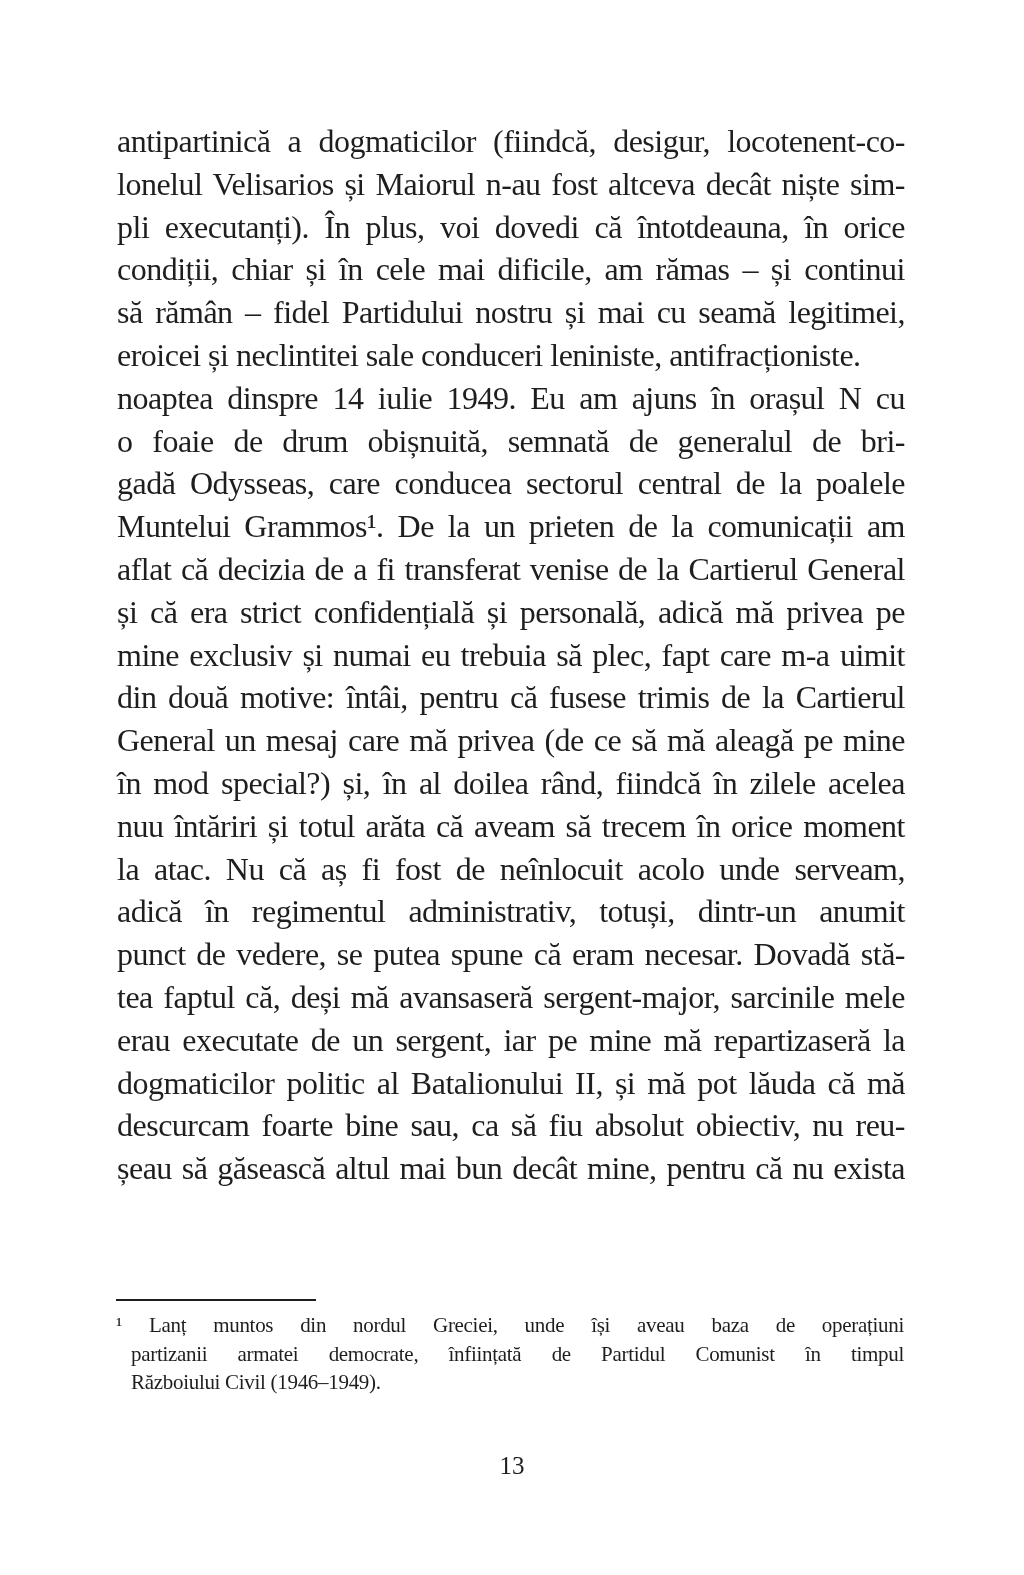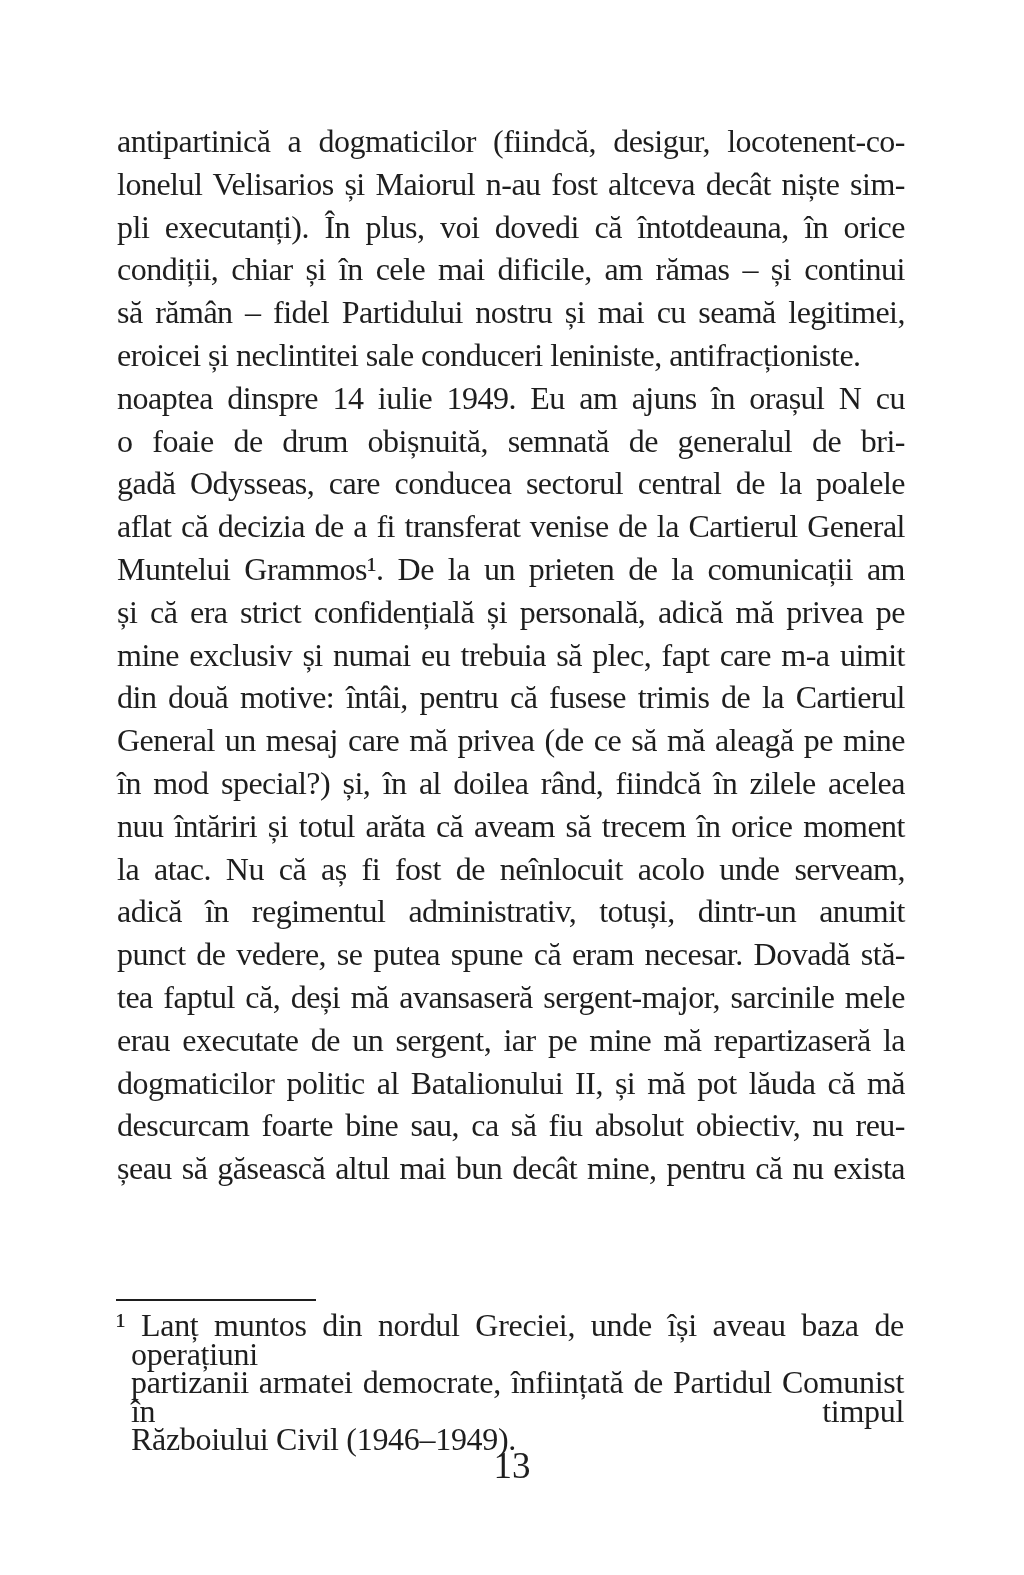--- a/index.html
+++ b/index.html
@@ -48,40 +48,40 @@
     width: 788px;
   }
   .footnote-rule {
     width: 200px;
     height: 0;
     border-top: 2px solid currentColor;
     margin-bottom: 10px;
   }
   .fn-lines {
     padding-left: 15px;
-    font-size: 32px;
+    font-size: 21px;
     line-height: 28.5px;
     letter-spacing: -0.3px;
   }
   .fn-line { text-align: left; }
   .fn-line.just {
     text-align: justify;
     text-align-last: justify;
   }
   .fn-line.hang {
     text-indent: -15px;
   }
   
   .page-number {
     position: absolute;
     left: 0;
     top: 1449px;
     width: 100%;
     text-align: center;
-    font-size: 37px;
+    font-size: 25px;
     line-height: 34px;
   }
 </style>
 </head>
 <body style="background: rgb(255, 255, 255); color: rgb(30, 30, 30);">
 
 <div class="page">
 
   <div class="body-text">
       <div class="paragraph">
@@ -89,22 +89,22 @@
         <div class="line just">lonelul Velisarios și Maiorul n-au fost altceva decât niște sim-</div>
         <div class="line just">pli executanți). În plus, voi dovedi că întotdeauna, în orice</div>
         <div class="line just">condiții, chiar și în cele mai dificile, am rămas – și continui</div>
         <div class="line just">să rămân – fidel Partidului nostru și mai cu seamă legitimei,</div>
         <div class="line">eroicei și neclintitei sale conduceri leniniste, antifracționiste.</div>
       </div>
       <div class="paragraph">
         <div class="line just">noaptea dinspre 14 iulie 1949. Eu am ajuns în orașul N cu</div>
         <div class="line just">o foaie de drum obișnuită, semnată de generalul de bri-</div>
         <div class="line just">gadă Odysseas, care conducea sectorul central de la poalele</div>
+        <div class="line just">Muntelui Grammos¹. De la un prieten de la comunicații am</div>
         <div class="line just">aflat că decizia de a fi transferat venise de la Cartierul General</div>
-        <div class="line just">Muntelui Grammos¹. De la un prieten de la comunicații am</div>
         <div class="line just">și că era strict confidențială și personală, adică mă privea pe</div>
         <div class="line just">mine exclusiv și numai eu trebuia să plec, fapt care m-a uimit</div>
         <div class="line just">din două motive: întâi, pentru că fusese trimis de la Cartierul</div>
         <div class="line just">General un mesaj care mă privea (de ce să mă aleagă pe mine</div>
         <div class="line just">în mod special?) și, în al doilea rând, fiindcă în zilele acelea</div>
         <div class="line just">nuu întăriri și totul arăta că aveam să trecem în orice moment</div>
         <div class="line just">la atac. Nu că aș fi fost de neînlocuit acolo unde serveam,</div>
         <div class="line just">adică în regimentul administrativ, totuși, dintr-un anumit</div>
         <div class="line just">punct de vedere, se putea spune că eram necesar. Dovadă stă-</div>
         <div class="line just">tea faptul că, deși mă avansaseră sergent-major, sarcinile mele</div>

